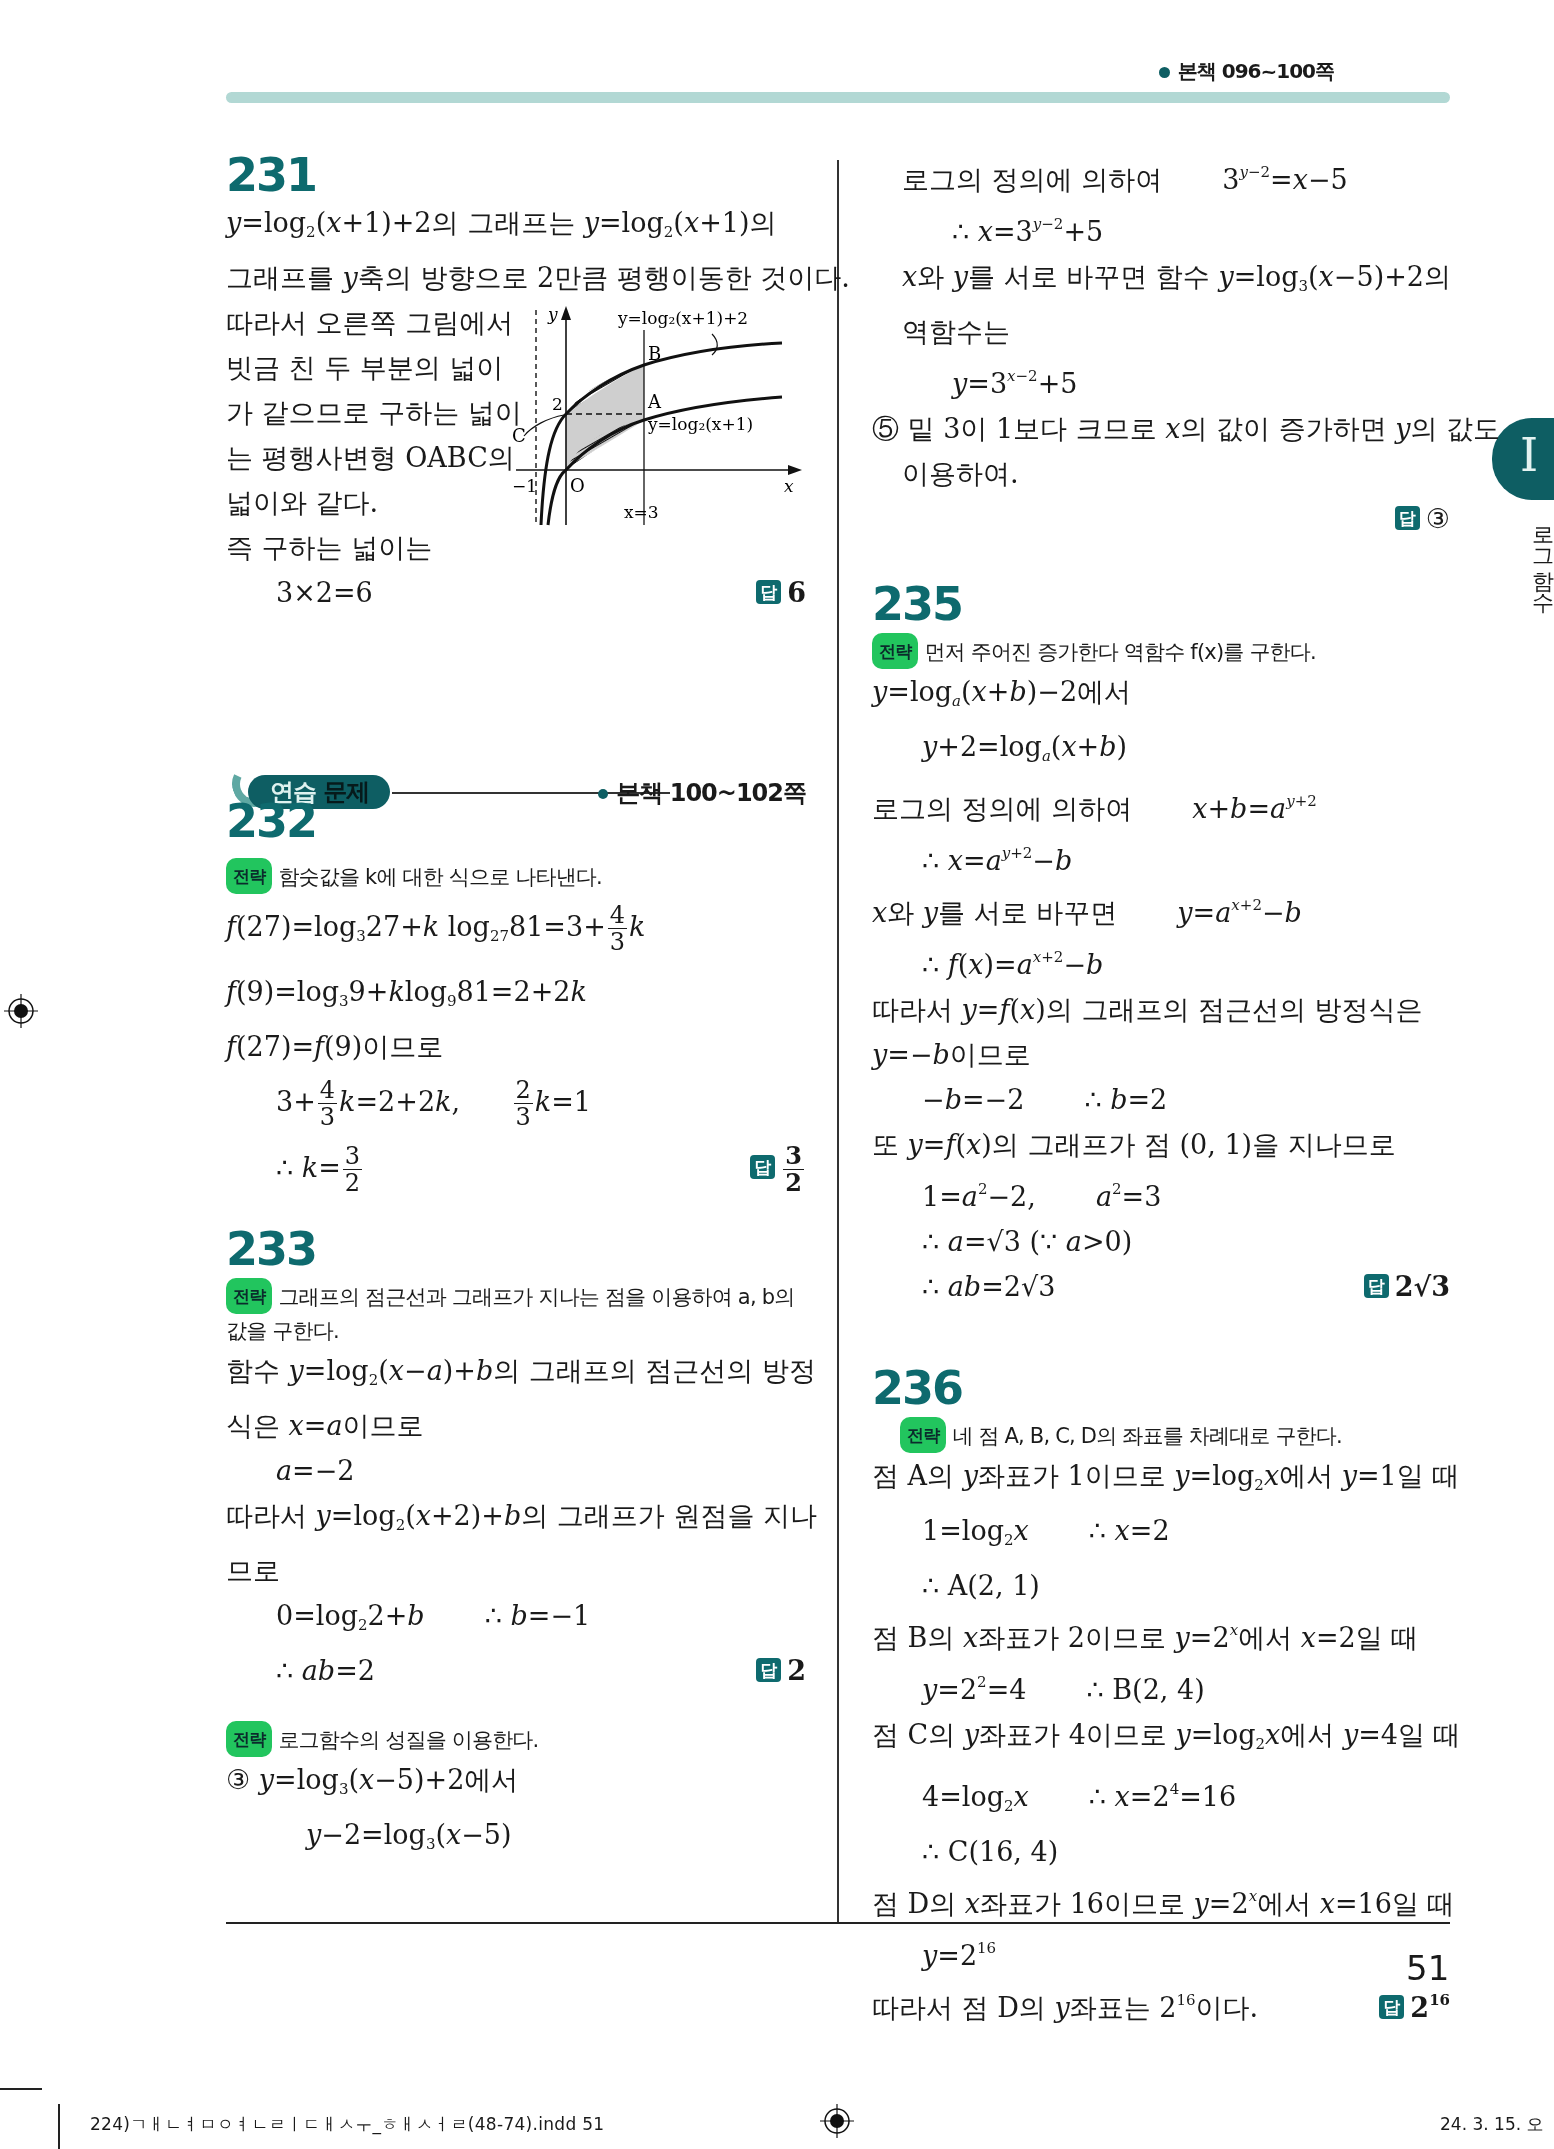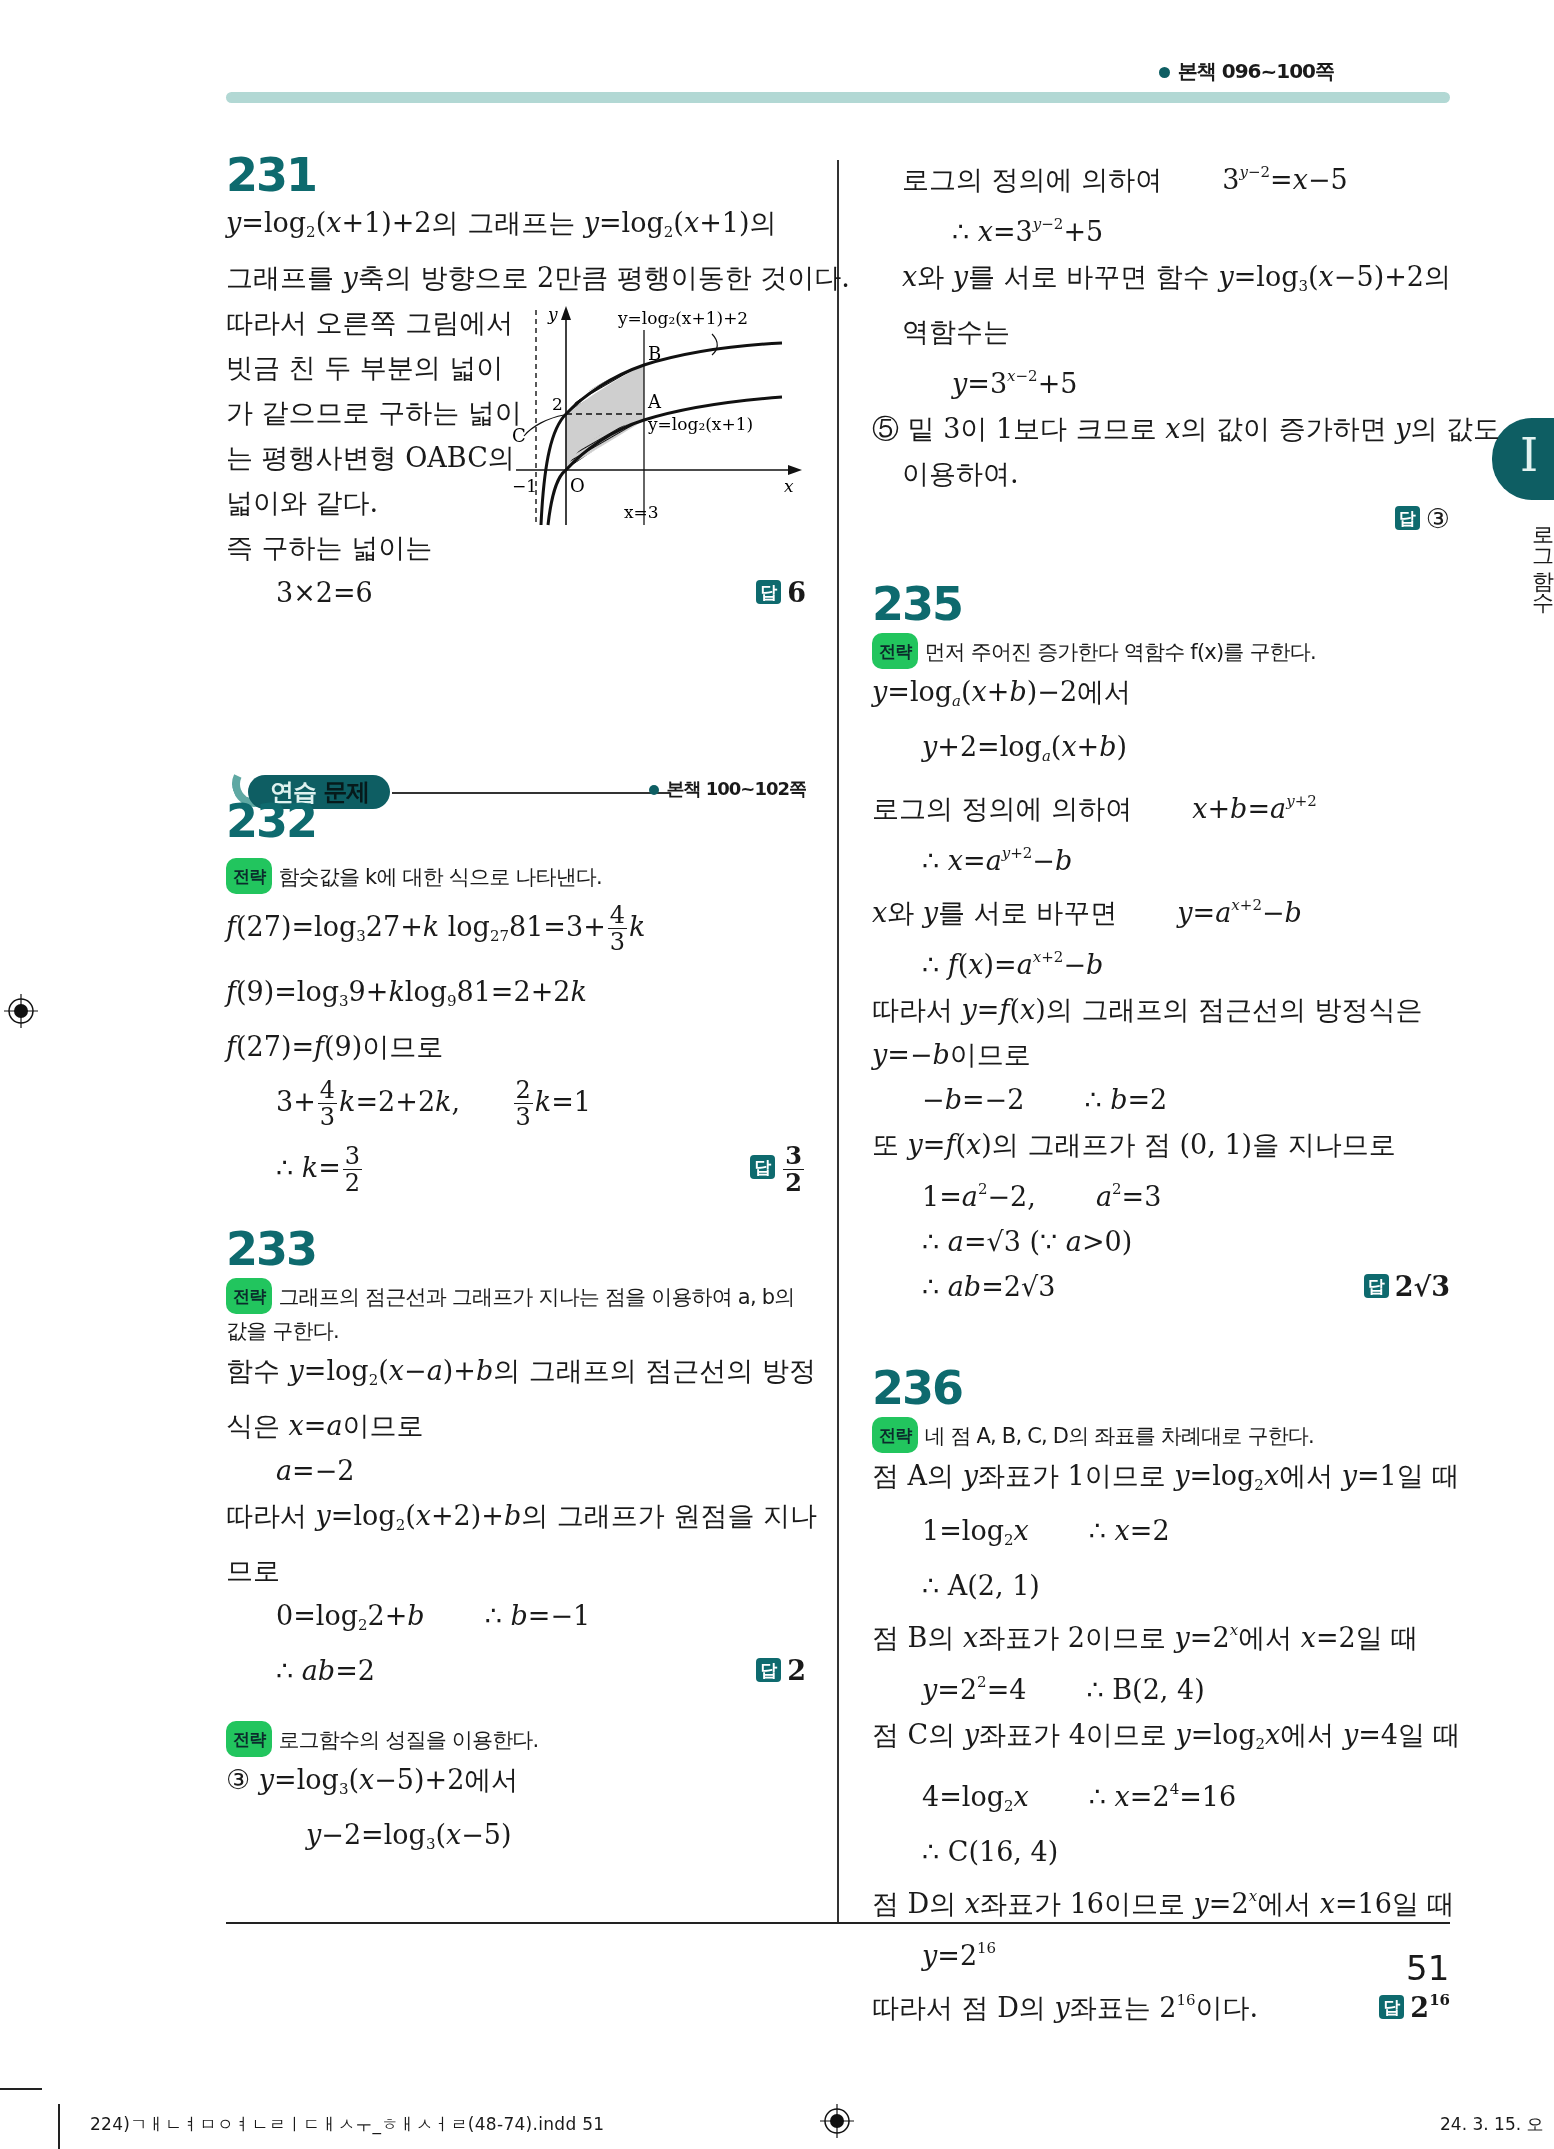--- a/index.html
+++ b/index.html
@@ -44,21 +44,21 @@
 
   
   .banner { position: absolute; left: 226px; top: 723px; width: 580px; height: 40px; margin-top: 48px; }
   .banner-pill { position: absolute; left: 22px; top: 4px; width: 142px; height: 34px; background: #0e5e63; border-radius: 18px;
                  color: #dff2f0; font-weight: bold; font-size: 24px; line-height: 34px; text-indent: 22px; letter-spacing: -1px;
                  font-family: "DejaVu Sans", "Liberation Sans", sans-serif; }
   .banner-pill b { color: #061a1b; }
   .banner-hook { position: absolute; left: 6px; top: -10px; width: 30px; height: 30px; border-radius: 50%; border: 8px solid #5fa8a3;
                  border-right-color: transparent; border-top-color: transparent; transform: rotate(-20deg); }
   .banner-line { position: absolute; left: 166px; top: 21px; width: 278px; height: 1.5px; background: #333; }
-  .banner-ref { position: absolute; right: 0; top: 6px; font-size: 18px; font-weight: bold; letter-spacing: -1px;
+  .banner-ref { position: absolute; right: 0; top: 6px; font-size: 24px; font-weight: bold; letter-spacing: -1px;
                 font-family: "DejaVu Sans", "Liberation Sans", sans-serif; }
   .banner-ref .dot { display: inline-block; width: 10px; height: 10px; border-radius: 50%; background: #0e5e63; margin-right: 8px; vertical-align: middle; }
 
   
   .side-tab { position: absolute; left: 1492px; top: 418px; width: 80px; height: 82px; background: #0e5e63; border-radius: 40px 0 0 40px; }
   .side-tab span { position: absolute; left: 28px; top: 10px; color: #e4f3f1; font-size: 46px; font-family: "DejaVu Serif", "Liberation Serif", serif; }
   .side-label { position: absolute; left: 1528px; top: 512px; font-size: 22px; writing-mode: vertical-rl;
                 font-family: "DejaVu Sans", "Liberation Sans", sans-serif; }
 
   .page-number { position: absolute; left: 1406px; top: 1948px; font-size: 34px; font-family: "DejaVu Sans", "Liberation Sans", sans-serif; }
@@ -227,21 +227,21 @@
     <div class="line ind">1=<i>a</i><sup>2</sup>−2,&nbsp;&nbsp;&nbsp;&nbsp;&nbsp;&nbsp;&nbsp;<i>a</i><sup>2</sup>=3</div>
     <div class="line ind">∴ <i>a</i>=√3 (∵ <i>a</i>&gt;0)</div>
     <div class="ans-row ind">
       <span class="line">∴ <i>ab</i>=2√3</span>
       <span class="ans"><span class="ans-badge">답</span><span>2√3</span></span>
     </div>
   </div>
 
   <div style="margin-top:56px;">
     <div class="pnum">236</div>
-    <div class="strat" style="margin-top:6px;"><span class="strat-badge">전략</span><span>네 점 A, B, C, D의 좌표를 차례대로 구한다.</span></div>
+    <div class="strat" style="margin-top:6px;margin-left:28px;"><span class="strat-badge">전략</span><span>네 점 A, B, C, D의 좌표를 차례대로 구한다.</span></div>
     <div class="line">점 A의 <i>y</i>좌표가 1이므로 <i>y</i>=log<sub>2</sub><i>x</i>에서 <i>y</i>=1일 때</div>
     <div class="line ind">1=log<sub>2</sub><i>x</i>&nbsp;&nbsp;&nbsp;&nbsp;&nbsp;&nbsp;&nbsp;∴ <i>x</i>=2</div>
     <div class="line ind">∴ A(2, 1)</div>
     <div class="line">점 B의 <i>x</i>좌표가 2이므로 <i>y</i>=2<sup><i>x</i></sup>에서 <i>x</i>=2일 때</div>
     <div class="line ind"><i>y</i>=2<sup>2</sup>=4&nbsp;&nbsp;&nbsp;&nbsp;&nbsp;&nbsp;&nbsp;∴ B(2, 4)</div>
     <div class="line">점 C의 <i>y</i>좌표가 4이므로 <i>y</i>=log<sub>2</sub><i>x</i>에서 <i>y</i>=4일 때</div>
     <div class="line ind">4=log<sub>2</sub><i>x</i>&nbsp;&nbsp;&nbsp;&nbsp;&nbsp;&nbsp;&nbsp;∴ <i>x</i>=2<sup>4</sup>=16</div>
     <div class="line ind">∴ C(16, 4)</div>
     <div class="line">점 D의 <i>x</i>좌표가 16이므로 <i>y</i>=2<sup><i>x</i></sup>에서 <i>x</i>=16일 때</div>
     <div class="line ind"><i>y</i>=2<sup>16</sup></div>

